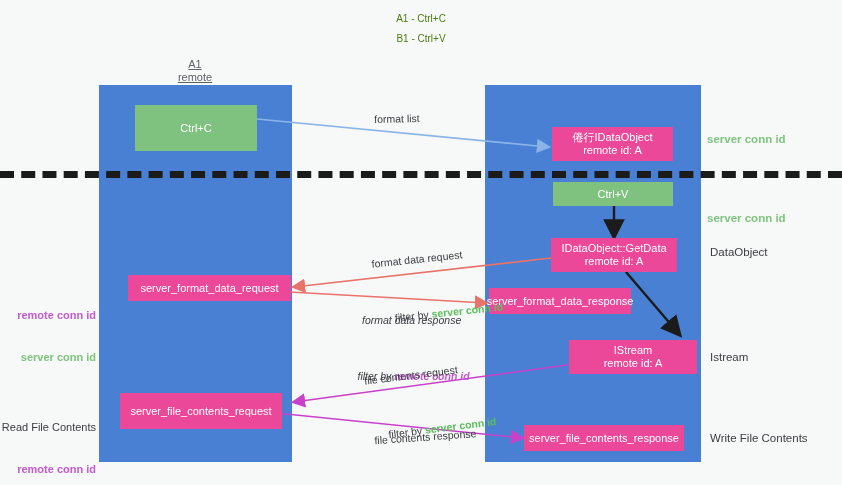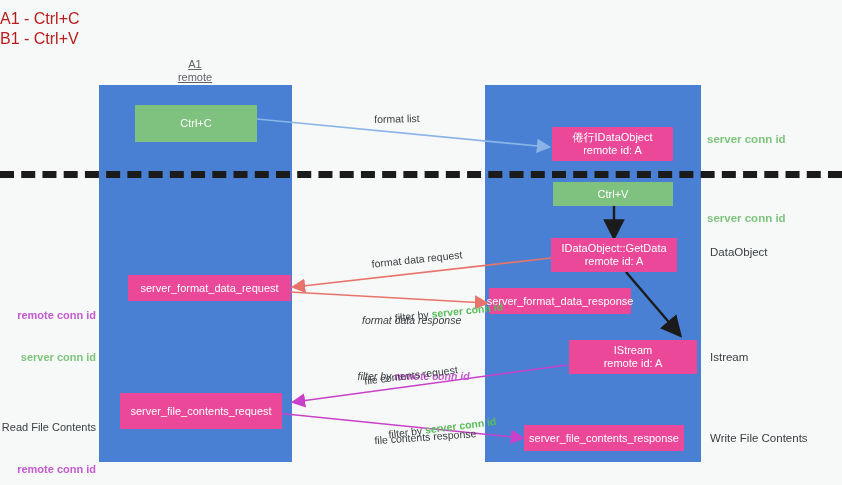--- a/index.html
+++ b/index.html
@@ -12,24 +12,24 @@
     overflow: hidden;
     font-family: "Liberation Sans", sans-serif;
     color: #3c4043;
   }
   #stage { position: absolute; inset: 0; }
 
   
   .title {
     position: absolute;
     left: 0; right: 0; top: 9px;
-    text-align: left;
-    font-size: 16px;
+    text-align: center;
+    font-size: 10px;
     line-height: 20px;
-    color: #b91c1c;
+    color: #4d7c0f;
     white-space: pre;
   }
 
   
   .lane-head {
     position: absolute;
     text-align: center;
     font-size: 11px;
     line-height: 13px;
     color: #5f6368;
@@ -147,21 +147,21 @@
 
     <line x1="551" y1="258" x2="294" y2="287" stroke="#e8736a" stroke-width="1.6" marker-end="url(#ah-red)"></line>
 
     <line x1="128" y1="283" x2="486" y2="303" stroke="#e8736a" stroke-width="1.6" marker-end="url(#ah-red)"></line>
 
     <line x1="567" y1="365" x2="294" y2="402" stroke="#c940c9" stroke-width="1.6" marker-end="url(#ah-mag)"></line>
 
     <line x1="128" y1="398" x2="522" y2="438" stroke="#c940c9" stroke-width="1.6" marker-end="url(#ah-mag)"></line>
   </svg>
 
-  <div class="box green" style="left:135px; top:105px; width:122px; height:37px;">
+  <div class="box green" style="left:135px; top:105px; width:122px; height:46px;">
     <span>Ctrl+C</span>
   </div>
 
   <div class="box orange" style="left:552px; top:127px; width:121px; height:34px;">
     <span>倦行IDataObject</span>
     <span>remote id: A</span>
   </div>
 
   <div class="box green" style="left:553px; top:182px; width:120px; height:24px;">
     <span>Ctrl+V</span>

